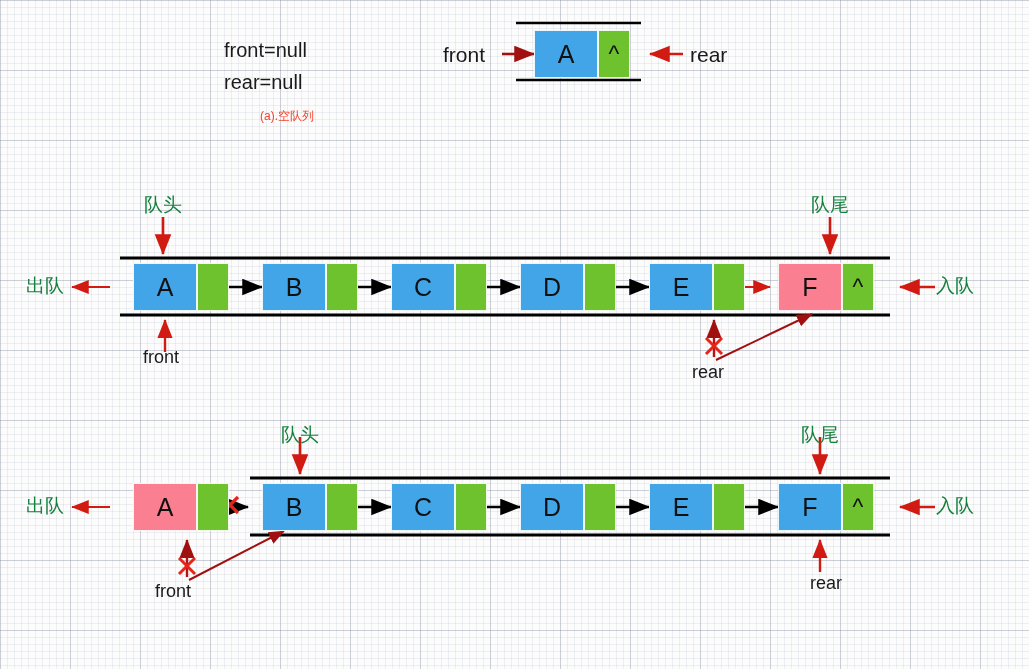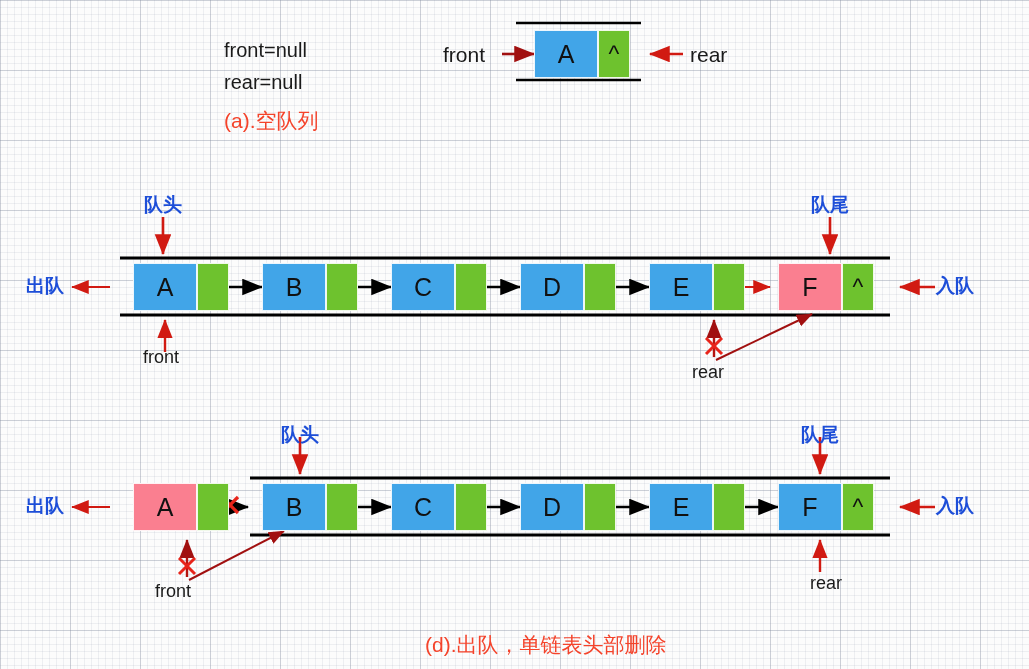--- a/index.html
+++ b/index.html
@@ -32,22 +32,22 @@
     font-size:23px;color:#111;line-height:1;
     border:1px solid rgba(255,255,255,.9);
   }
   .blue{background:#41a5e8;}
   .green{background:#6ec22e;}
   .pink{background:#fa7f90;}
 
   
   .lbl{position:absolute;white-space:nowrap;line-height:1;}
   .lbl-black{color:#1a1a1a;font-size:19px;}
-  .lbl-red-cn{color:#1d4ed8;font-size:19px;font-weight:700;}
-  .caption{color:#f4432b;font-size:21px;position:absolute;white-space:nowrap;line-height:1;}
+  .lbl-red-cn{color:#15803d;font-size:19px;font-weight:400;}
+  .caption{color:#f4432b;font-size:12px;position:absolute;white-space:nowrap;line-height:1;margin-left:36px;}
 
   svg.ovl{position:absolute;left:0;top:0;width:1029px;height:669px;overflow:visible;pointer-events:none;}
 </style>
 </head>
 <body>
 
 <div id="stage">
 
   <svg class="ovl">
     <defs>
@@ -195,15 +195,14 @@
   </div>
   <div class="node" style="left:649px;top:471px;">
     <div class="cell-data blue">E</div>
     <div class="cell-next green"></div>
   </div>
   <div class="node" style="left:778px;top:471px;">
     <div class="cell-data blue">F</div>
     <div class="cell-next green">^</div>
   </div>
 
-  <div class="caption" style="left:425px;top:622px;">(d).出队，单链表头部删除</div>
 
 </div>
 
 </body></html>

